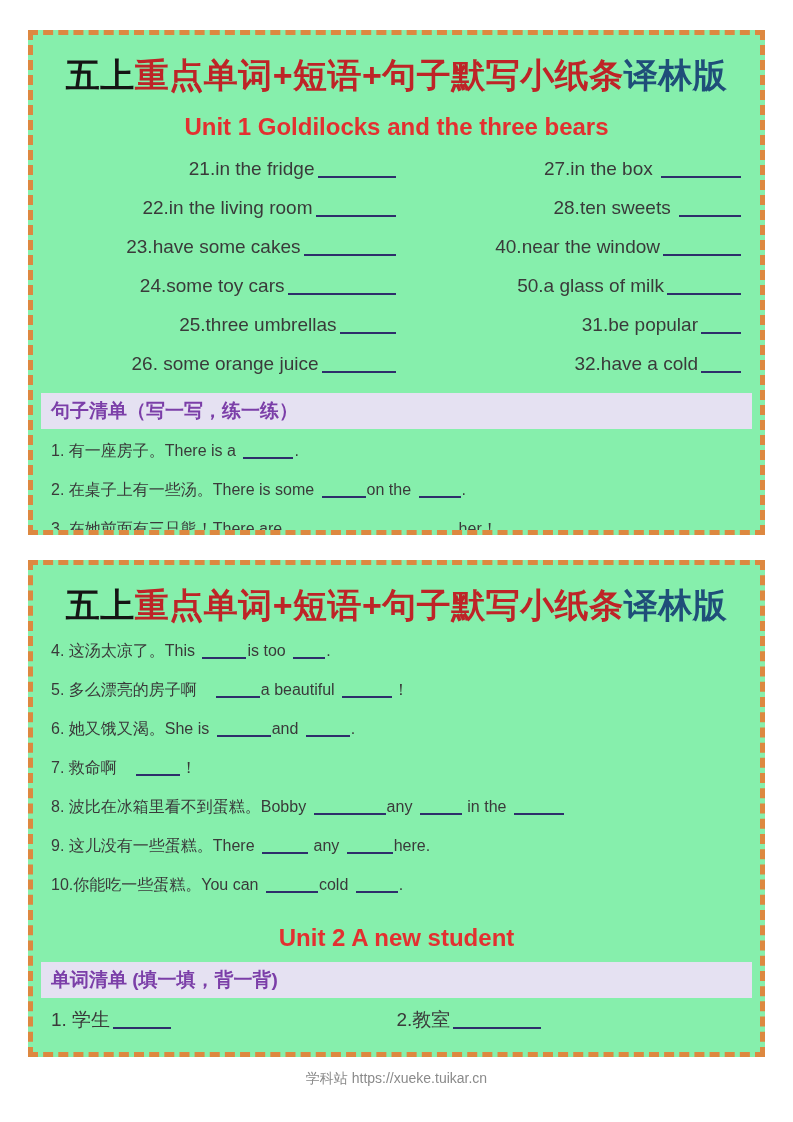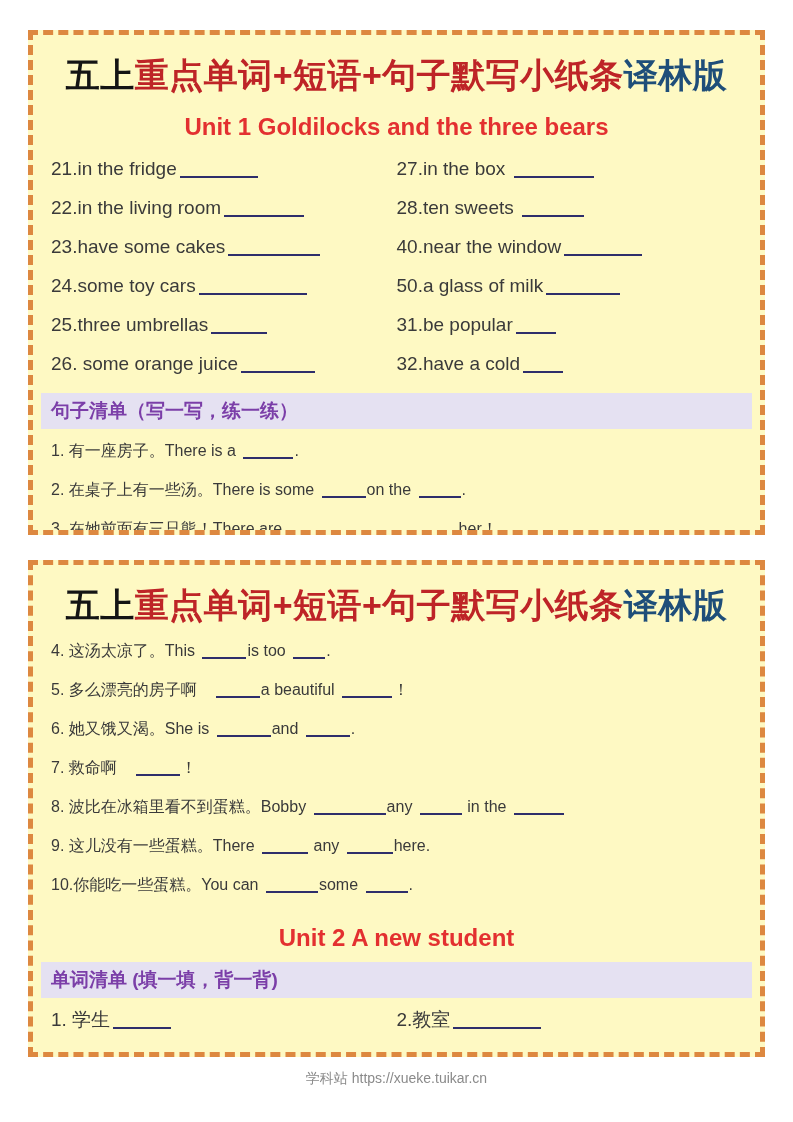--- a/index.html
+++ b/index.html
@@ -3,21 +3,21 @@
 <meta charset="utf-8">
 <style>
   html,body{margin:0;padding:0;}
   body{
     width:793px;height:1122px;background:#ffffff;
     font-family:"Liberation Sans","DejaVu Sans",sans-serif;
     color:#3a3a3a;overflow:hidden;
   }
   .card{
     box-sizing:border-box;width:737px;margin:0 0 0 28px;
-    border:5px dashed #DD8840;background:#fef9c3;
+    border:5px dashed #DD8840;background:#86efac;
     padding:6px 18px 10px 18px;overflow:hidden;
   }
   .card-1{margin-top:30px;height:505px;}
   .card-2{margin-top:25px;height:497px;}
   .card-title{
     text-align:center;font-size:34px;font-weight:800;
     margin:12px 0 2px 0;white-space:nowrap;letter-spacing:0.5px;
   }
   .t-black{color:#141414;}
   .t-red{color:#BE2427;}
@@ -45,21 +45,21 @@
   .footer{
     text-align:center;color:#8A8A8A;font-size:14px;margin-top:13px;
   }
 </style>
 </head>
 <body>
 
 <div class="card card-1">
   <h1 class="card-title"><span class="t-black">五上</span><span class="t-red">重点单词+短语+句子默写小纸条</span><span class="t-navy">译林版</span></h1>
   <h2 class="unit-heading">Unit 1 Goldilocks and the three bears</h2>
-  <div class="word-grid" style="grid-template-rows: repeat(6, 39px);">
+  <div class="word-grid" style="grid-template-rows: repeat(6, 39px); text-align: right;">
       <div class="word-item"><span>21.in the fridge</span><span class="blank" style="width: 78px;"></span></div>
       <div class="word-item"><span>22.in the living room</span><span class="blank" style="width: 80px;"></span></div>
       <div class="word-item"><span>23.have some cakes</span><span class="blank" style="width: 92px;"></span></div>
       <div class="word-item"><span>24.some toy cars</span><span class="blank" style="width: 108px;"></span></div>
       <div class="word-item"><span>25.three umbrellas</span><span class="blank" style="width: 56px;"></span></div>
       <div class="word-item"><span>26. some orange juice</span><span class="blank" style="width: 74px;"></span></div>
       <div class="word-item"><span>27.in the box </span><span class="blank" style="width: 80px;"></span></div>
       <div class="word-item"><span>28.ten sweets </span><span class="blank" style="width: 62px;"></span></div>
       <div class="word-item"><span>40.near the window</span><span class="blank" style="width: 78px;"></span></div>
       <div class="word-item"><span>50.a glass of milk</span><span class="blank" style="width: 74px;"></span></div>
@@ -76,21 +76,21 @@
 
 <div class="card card-2">
   <h1 class="card-title"><span class="t-black">五上</span><span class="t-red">重点单词+短语+句子默写小纸条</span><span class="t-navy">译林版</span></h1>
   <div class="sentences">
       <div class="sentence"><span>4. 这汤太凉了。This </span><span class="blank" style="width: 44px;"></span><span>is too </span><span class="blank" style="width: 32px;"></span><span>.</span></div>
       <div class="sentence"><span>5. 多么漂亮的房子啊　</span><span class="blank" style="width: 44px;"></span><span>a beautiful </span><span class="blank" style="width: 50px;"></span><span>！</span></div>
       <div class="sentence"><span>6. 她又饿又渴。She is </span><span class="blank" style="width: 54px;"></span><span>and </span><span class="blank" style="width: 44px;"></span><span>.</span></div>
       <div class="sentence"><span>7. 救命啊　</span><span class="blank" style="width: 44px;"></span><span>！</span></div>
       <div class="sentence"><span>8. 波比在冰箱里看不到蛋糕。Bobby </span><span class="blank" style="width: 72px;"></span><span>any </span><span class="blank" style="width: 42px;"></span><span> in the </span><span class="blank" style="width: 50px;"></span></div>
       <div class="sentence"><span>9. 这儿没有一些蛋糕。There </span><span class="blank" style="width: 46px;"></span><span> any </span><span class="blank" style="width: 46px;"></span><span>here.</span></div>
-      <div class="sentence"><span>10.你能吃一些蛋糕。You can </span><span class="blank" style="width: 52px;"></span><span>some </span><span class="blank" style="width: 42px;"></span><span>.</span></div>
+      <div class="sentence"><span>10.你能吃一些蛋糕。You can </span><span class="blank" style="width: 52px;"></span><span>cold </span><span class="blank" style="width: 42px;"></span><span>.</span></div>
     </div>
   <h2 class="unit-heading second">Unit 2 A new student</h2>
   <div class="band">单词清单 (填一填，背一背)</div>
   <div class="word-grid" style="grid-template-rows: repeat(1, 39px);">
       <div class="word-item"><span>1. 学生</span><span class="blank" style="width: 58px;"></span></div>
       <div class="word-item"><span>2.教室</span><span class="blank" style="width: 88px;"></span></div>
     </div>
 </div>
 
 <div class="footer">

